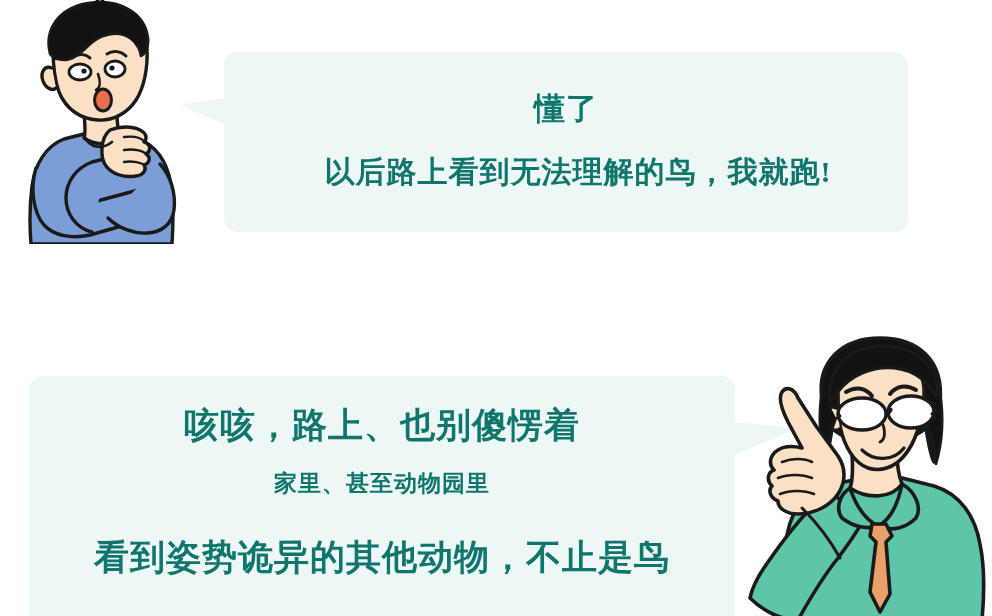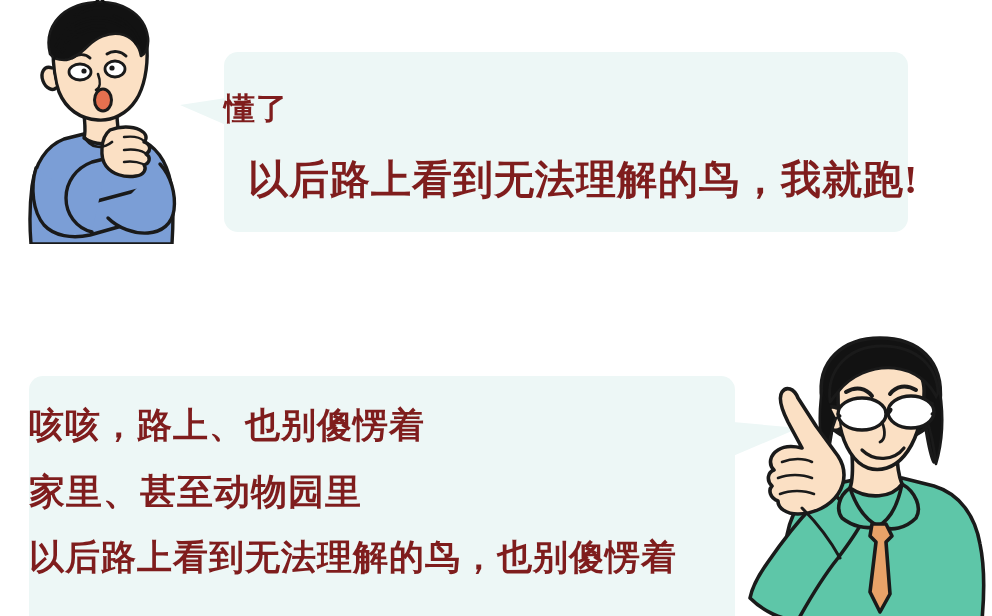--- a/index.html
+++ b/index.html
@@ -22,21 +22,22 @@
   .bubble {
     position: absolute;
     background: #edf7f6;
     border-radius: 14px;
     box-sizing: border-box;
   }
   .bubble-text {
     position: absolute;
     left: 0;
     right: 0;
-    color: #7f1d1d;
+    text-align: center;
+    color: #0f766e;
     font-family: "Liberation Serif", "DejaVu Serif", serif;
     font-weight: 700;
     letter-spacing: 1px;
     white-space: nowrap;
   }
 
   
   #bubble-top {
     left: 224px;
     top: 52px;
@@ -52,21 +53,21 @@
     border-top: 7px solid transparent;
     border-bottom: 20px solid transparent;
     border-right: 46px solid #edf7f6;
   }
   #bubble-top .line-1 {
     top: 36px;
     font-size: 31px;
   }
   #bubble-top .line-2 {
     top: 100px;
-    font-size: 40px;
+    font-size: 30px;
     margin-left: 24px;
   }
 
   
   #bubble-bottom {
     left: 29px;
     top: 376px;
     width: 706px;
     height: 256px;
   }
@@ -79,21 +80,21 @@
     border-top: 6px solid transparent;
     border-bottom: 28px solid transparent;
     border-left: 66px solid #edf7f6;
   }
   #bubble-bottom .line-1 {
     top: 26px;
     font-size: 35px;
   }
   #bubble-bottom .line-2 {
     top: 92px;
-    font-size: 36px;
+    font-size: 23px;
   }
   #bubble-bottom .line-3 {
     top: 158px;
     font-size: 35px;
   }
 
   
   .character {
     position: absolute;
   }
@@ -172,21 +173,21 @@
   <div class="bubble" id="bubble-top">
     <div id="bubble-top-tail"></div>
     <div class="bubble-text line-1">懂了</div>
     <div class="bubble-text line-2">以后路上看到无法理解的鸟，我就跑!</div>
   </div>
 
   <div class="bubble" id="bubble-bottom">
     <div id="bubble-bottom-tail"></div>
     <div class="bubble-text line-1">咳咳，路上、也别傻愣着</div>
     <div class="bubble-text line-2">家里、甚至动物园里</div>
-    <div class="bubble-text line-3">以后路上看到无法理解的鸟，也别傻愣着</div>
+    <div class="bubble-text line-3">看到姿势诡异的其他动物，不止是鸟</div>
   </div>
 
   <div class="character" id="teacher-figure">
     <svg viewBox="0 0 302 290" width="302" height="290" xmlns="http://www.w3.org/2000/svg">
       <g stroke="#1a1a1a" stroke-width="3.6" stroke-linejoin="round" stroke-linecap="round">
 
         <path d="M140 155 C112 162 98 186 96 214 C94 240 95 270 96 290 L292 290 C294 268 295 238 290 214 C285 186 270 164 244 156 L212 148 L168 149 Z" fill="#5ec6a8"></path>
 
         <path d="M140 160 C118 178 96 206 78 232 C68 246 62 258 60 268 C74 282 92 290 108 290 C118 272 132 248 148 228 C160 212 168 200 172 192 Z" fill="#5ec6a8"></path>
 

